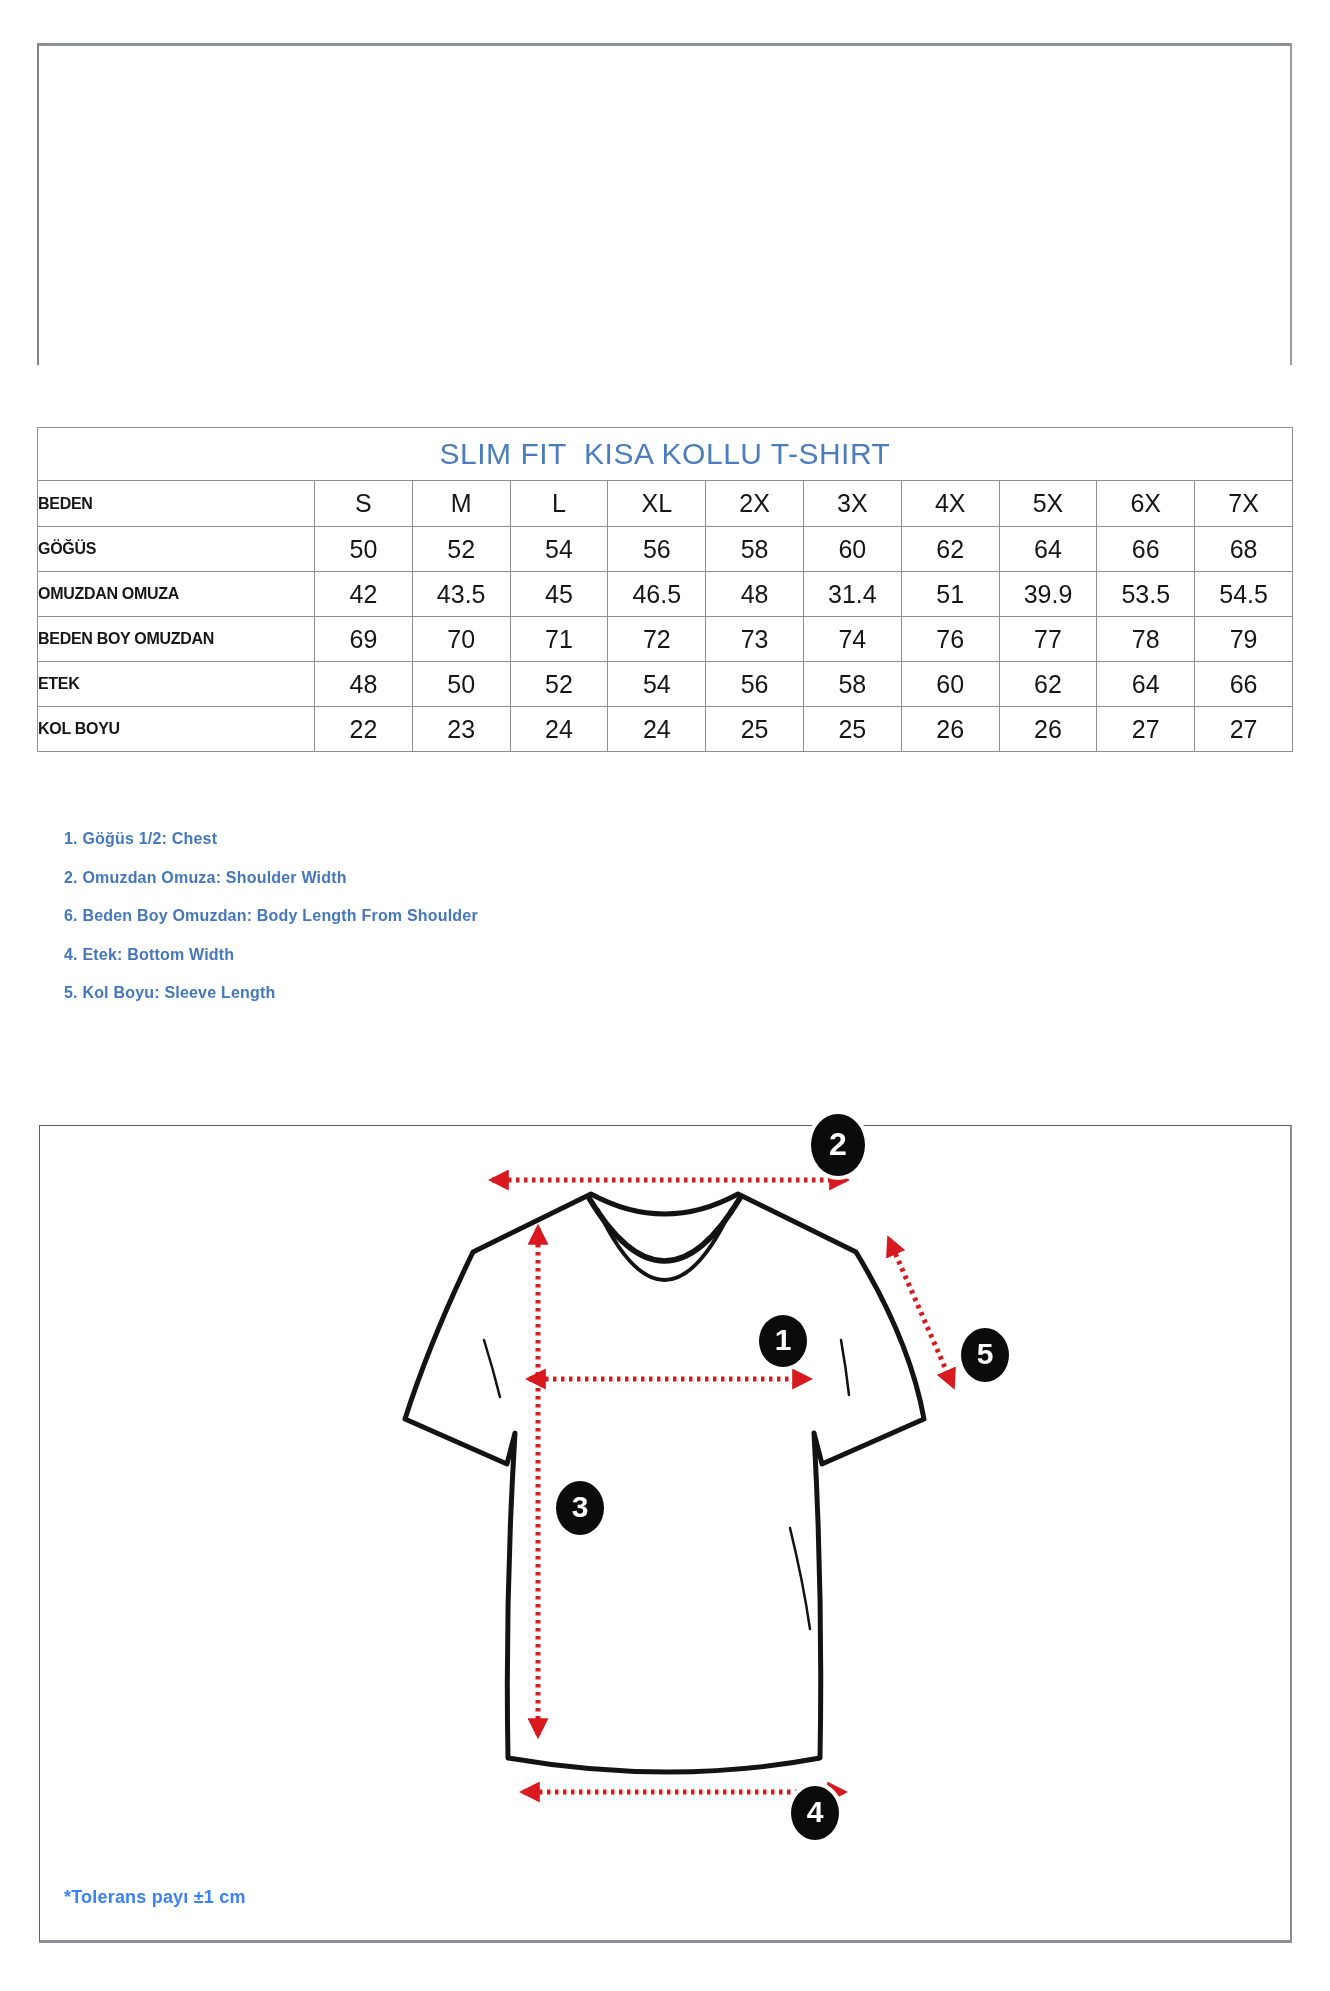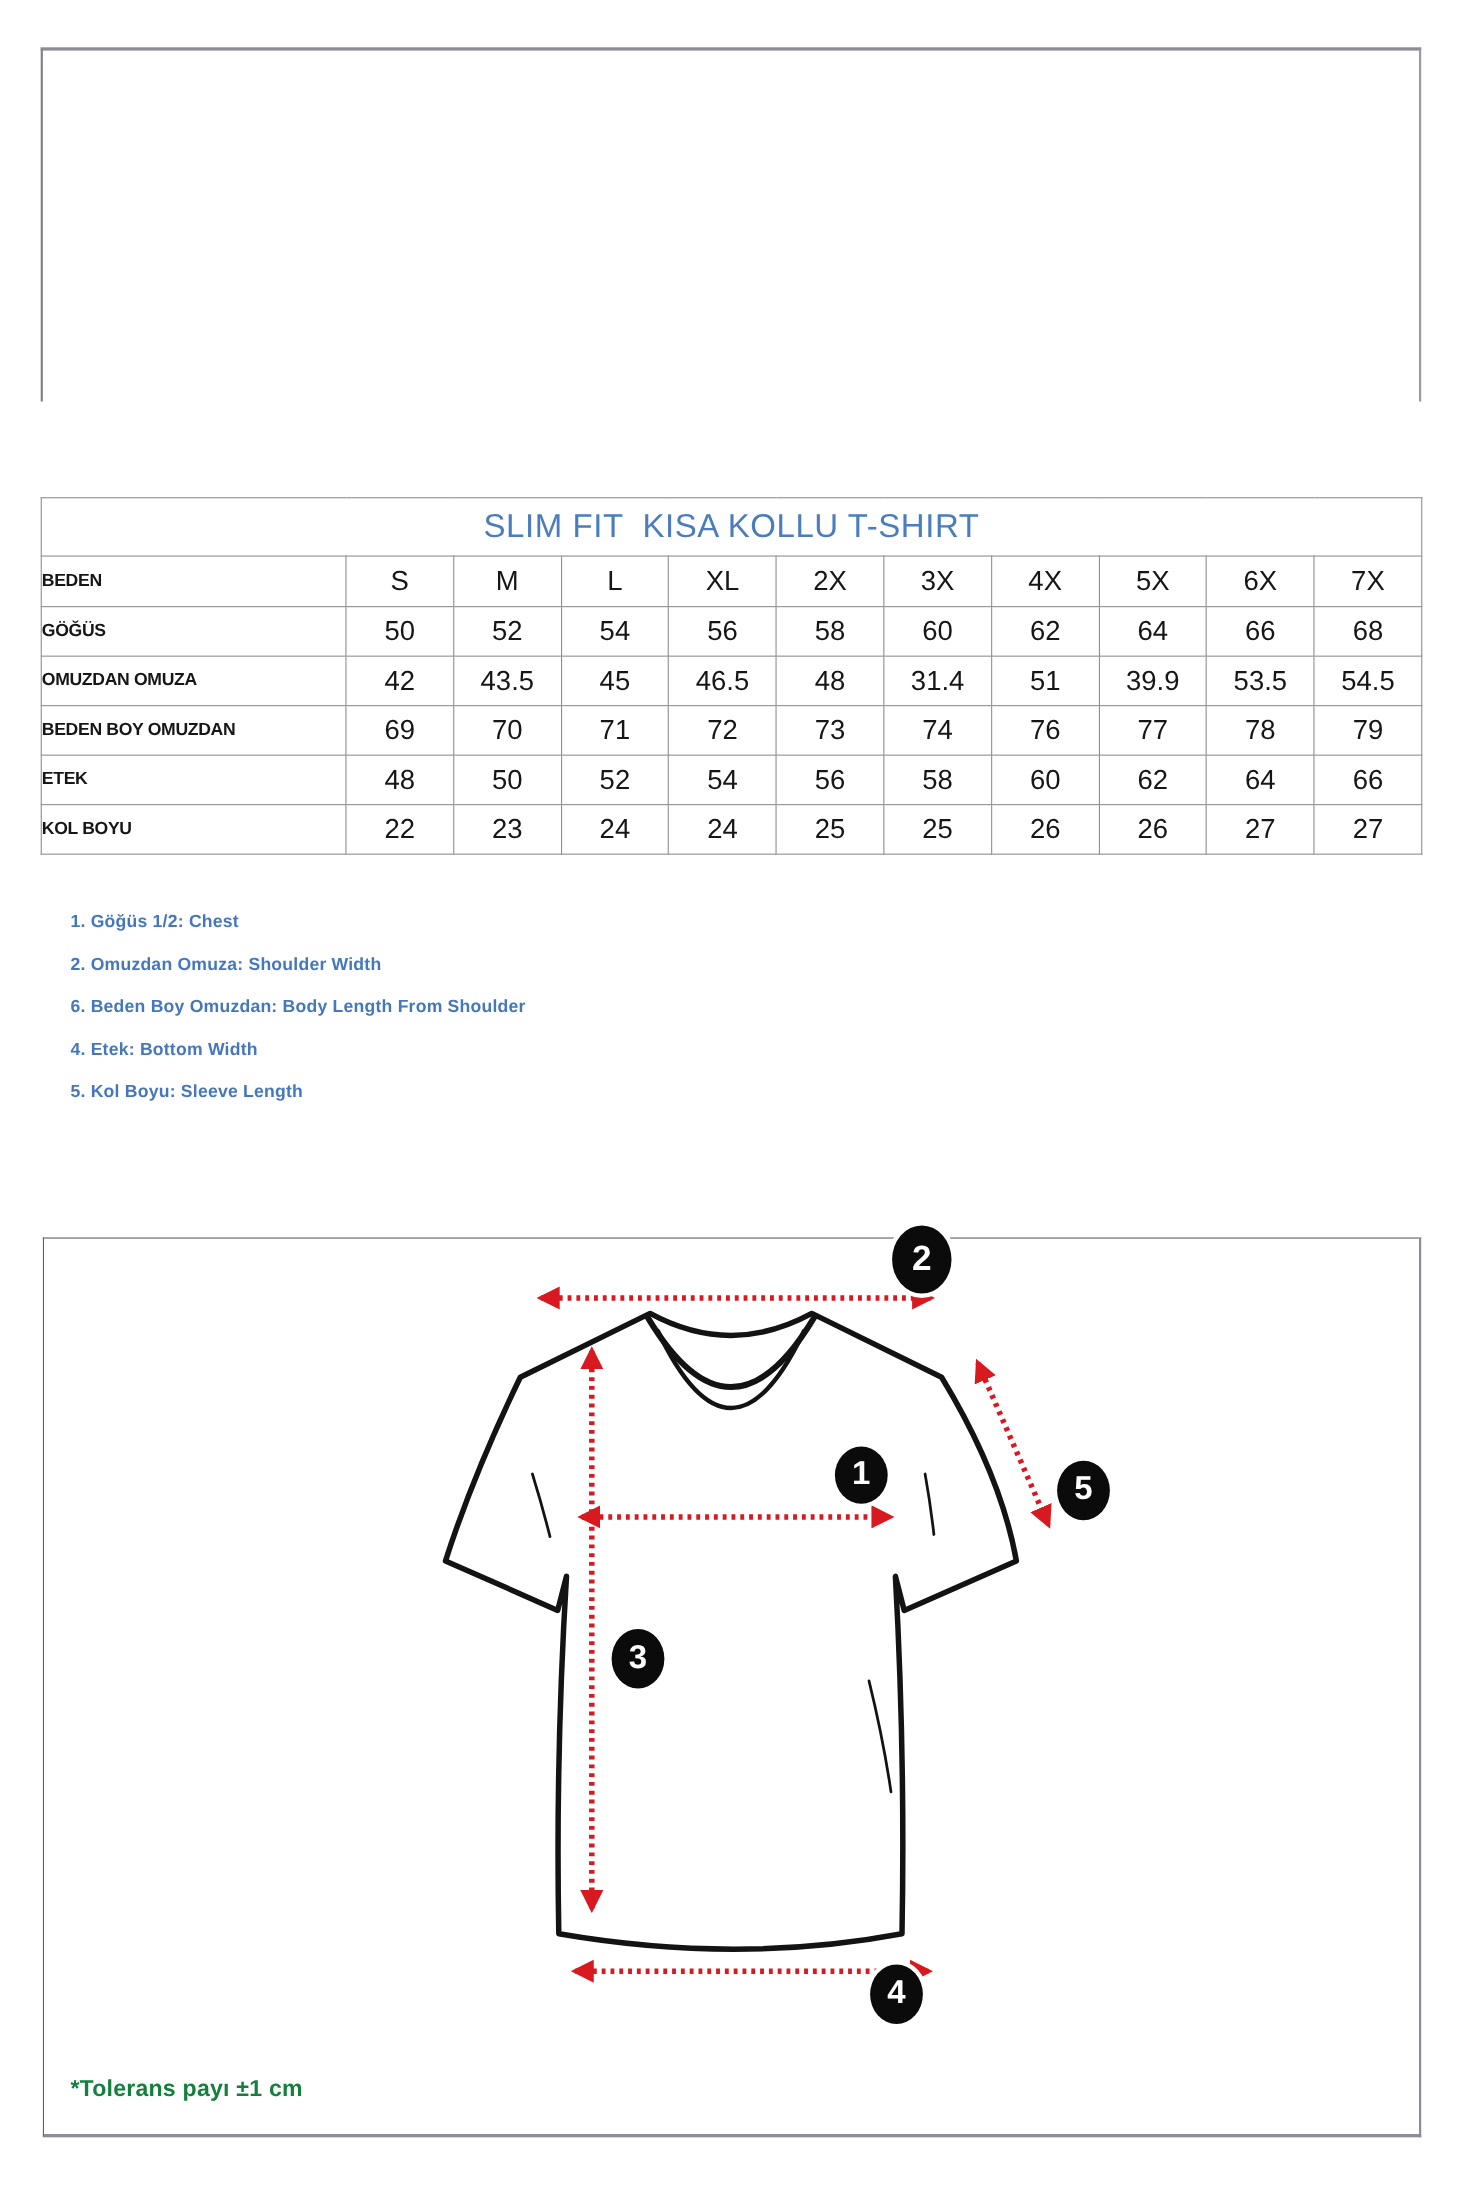--- a/index.html
+++ b/index.html
@@ -7,21 +7,21 @@
   .page{position:absolute;inset:0;background:#fff;}
 
   
   .top-box{
     position:absolute;left:37px;top:43px;width:1255px;height:322px;
     border-top:3px solid #8d8d97;border-left:2px solid #82828e;border-right:2px solid #9a9aa3;
     box-sizing:border-box;background:#fff;
   }
 
   
-  .table-wrap{position:absolute;left:37px;top:452px;width:1256px;}
+  .table-wrap{position:absolute;left:37px;top:427px;width:1256px;}
   table.size-table{border-collapse:collapse;table-layout:fixed;width:1256px;}
   table.size-table td{border:1px solid #8f8f8f;padding:0;color:#161616;background:#fff;}
   td.title-cell{height:52px;text-align:center;vertical-align:middle;}
   .title-text{color:#4a7cbe;font-size:30px;letter-spacing:.5px;white-space:pre;}
   tr.head-row td{height:45px;}
   tr.data-row td{height:44px;}
   td.lbl{font-weight:bold;font-size:16px;padding-left:9px;text-align:left;vertical-align:middle;letter-spacing:-0.3px;}
   td.val{font-size:25px;text-align:center;vertical-align:middle;}
   col.c-label{width:277px;}
 
@@ -42,21 +42,21 @@
     display:flex;align-items:center;justify-content:center;
     color:#ffffff;font-weight:bold;box-shadow:0 0 0 4px #ffffff;
   }
   .marker span{transform:translateY(-1px);}
   .m1{left:759px;top:1315px;width:48px;height:52px;font-size:30px;}
   .m2{left:811px;top:1114px;width:54px;height:62px;font-size:32px;}
   .m3{left:556px;top:1481px;width:48px;height:54px;font-size:30px;}
   .m4{left:791px;top:1786px;width:48px;height:54px;font-size:30px;}
   .m5{left:961px;top:1328px;width:48px;height:54px;font-size:30px;}
 
-  .tolerance{position:absolute;left:64px;top:1887px;color:#15803d;font-size:21px;font-weight:600;letter-spacing:.2px;}
+  .tolerance{position:absolute;left:64px;top:1887px;color:#3b82f6;font-size:18px;font-weight:600;letter-spacing:.2px;}
 </style>
 </head>
 <body>
 
 <div class="page">
 
   <div class="top-box"></div>
 
   <div class="table-wrap">
     <table class="size-table">

